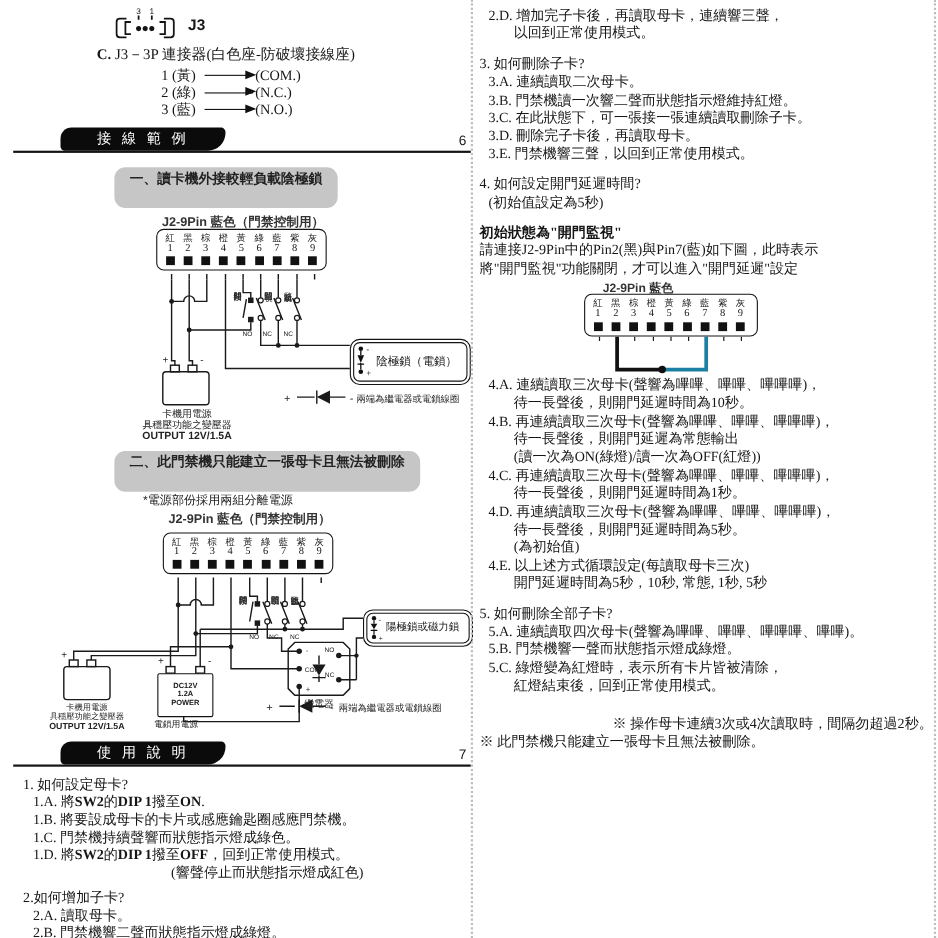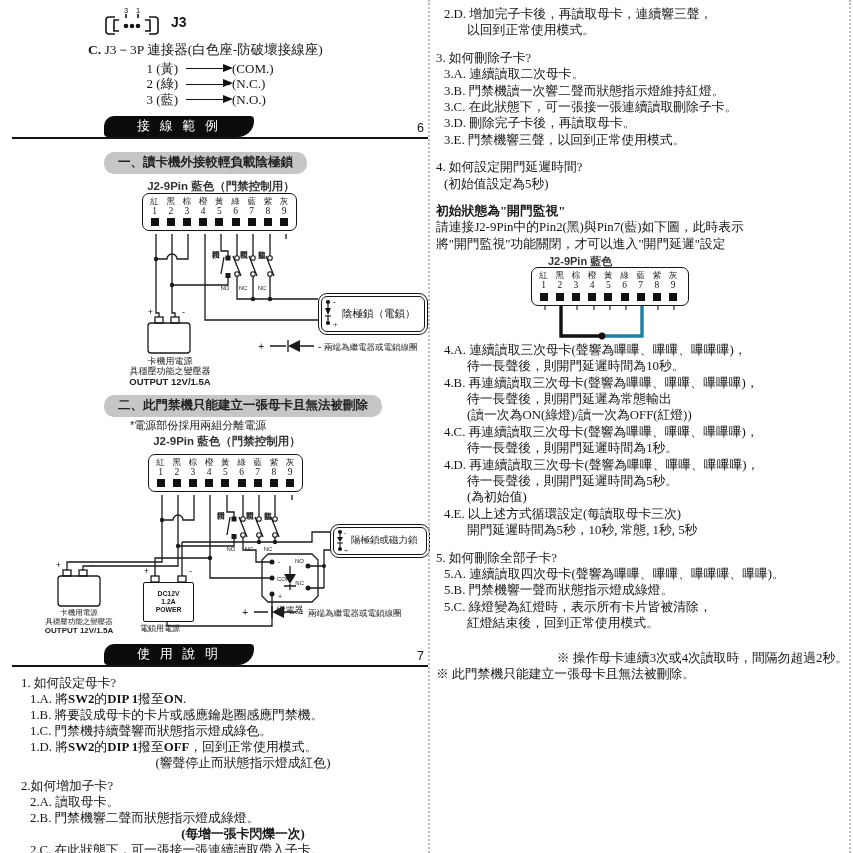--- a/index.html
+++ b/index.html
@@ -20,27 +20,27 @@
   .maprow{display:flex;align-items:center;height:15.5px;font-size:13px;}
   .mpin{width:46px;text-align:right;white-space:nowrap;}
   .marrow{width:44px;height:0;border-top:1.7px solid #111;position:relative;margin:0 2px 0 8px;}
   .marrow:after{content:"";position:absolute;right:-3px;top:-5.4px;
     border-left:10px solid #111;border-top:4.6px solid transparent;border-bottom:4.6px solid transparent;}
   .msig{white-space:nowrap;}
 
   
   .hrow{display:flex;justify-content:space-between;align-items:flex-end;border-bottom:2px solid #141414;margin-top:8px;}
   .hrow.h2{margin-top:4px;}
-  .htab{margin-left:92px;background:#0b0b0b;color:#fff;width:150px;height:21px;border-radius:10px 4px 16px 4px;
+  .htab{margin-left:43px;background:#0b0b0b;color:#fff;width:150px;height:21px;border-radius:10px 4px 16px 4px;
         display:flex;align-items:center;justify-content:center;font-size:13px;letter-spacing:3px;
         font-family:"Liberation Sans",sans-serif;}
   .pageno{font-size:12.5px;margin:0 4px 2px 0;font-family:"Liberation Sans",sans-serif;}
 
   .pill{display:inline-block;margin:13px 0 0 92px;background:#c6c6c6;border-radius:10px;
-        padding:2px 14px 3px;font-size:12.5px;font-weight:bold;color:#222;
+        padding:2px 14px 18px;font-size:12.5px;font-weight:bold;color:#222;
         font-family:"Liberation Sans",sans-serif;white-space:nowrap;}
   .pill.p2{margin-top:4px;}
   .pnote{margin:2px 0 0 118px;font-size:11px;line-height:13px;font-family:"Liberation Sans",sans-serif;color:#222;}
   .connlbl{font-size:11.5px;font-weight:bold;color:#333;font-family:"Liberation Sans",sans-serif;white-space:nowrap;}
   .connlbl.c1{margin:5px 0 0 118px;width:182px;text-align:center;height:14px;}
   .connlbl.c2{margin:2px 0 0 124px;width:182px;text-align:center;height:14px;}
   .connlbl.c3{margin-left:112px;height:13px;font-size:11px;}
 
   
   .diag{position:relative;width:416px;}

